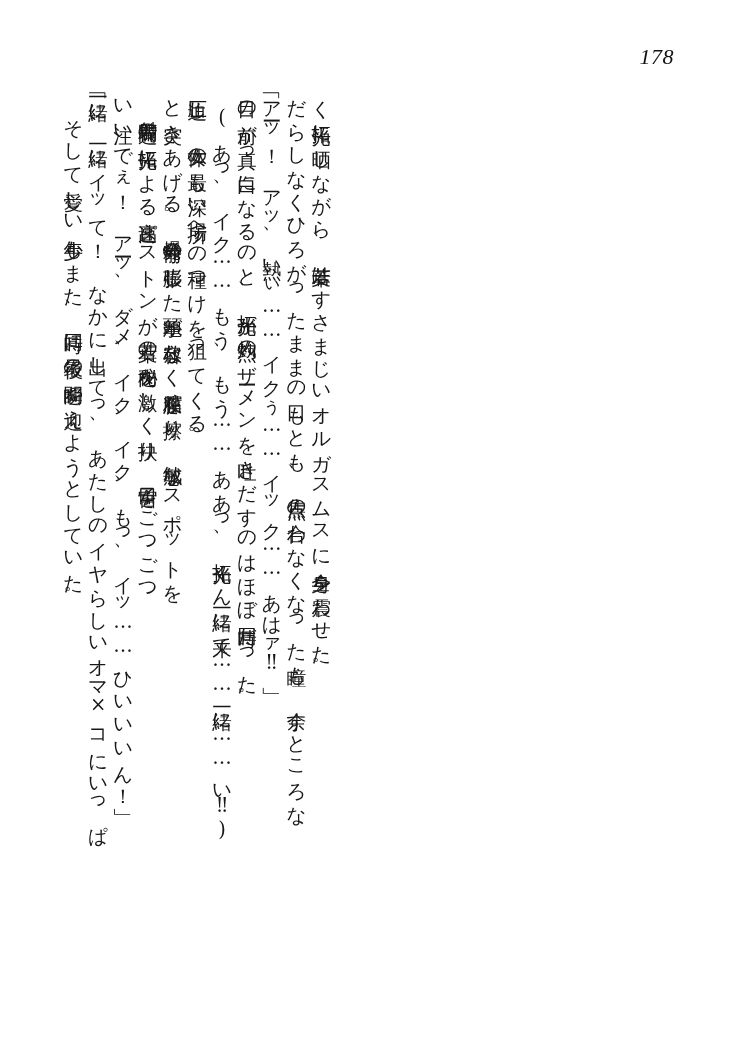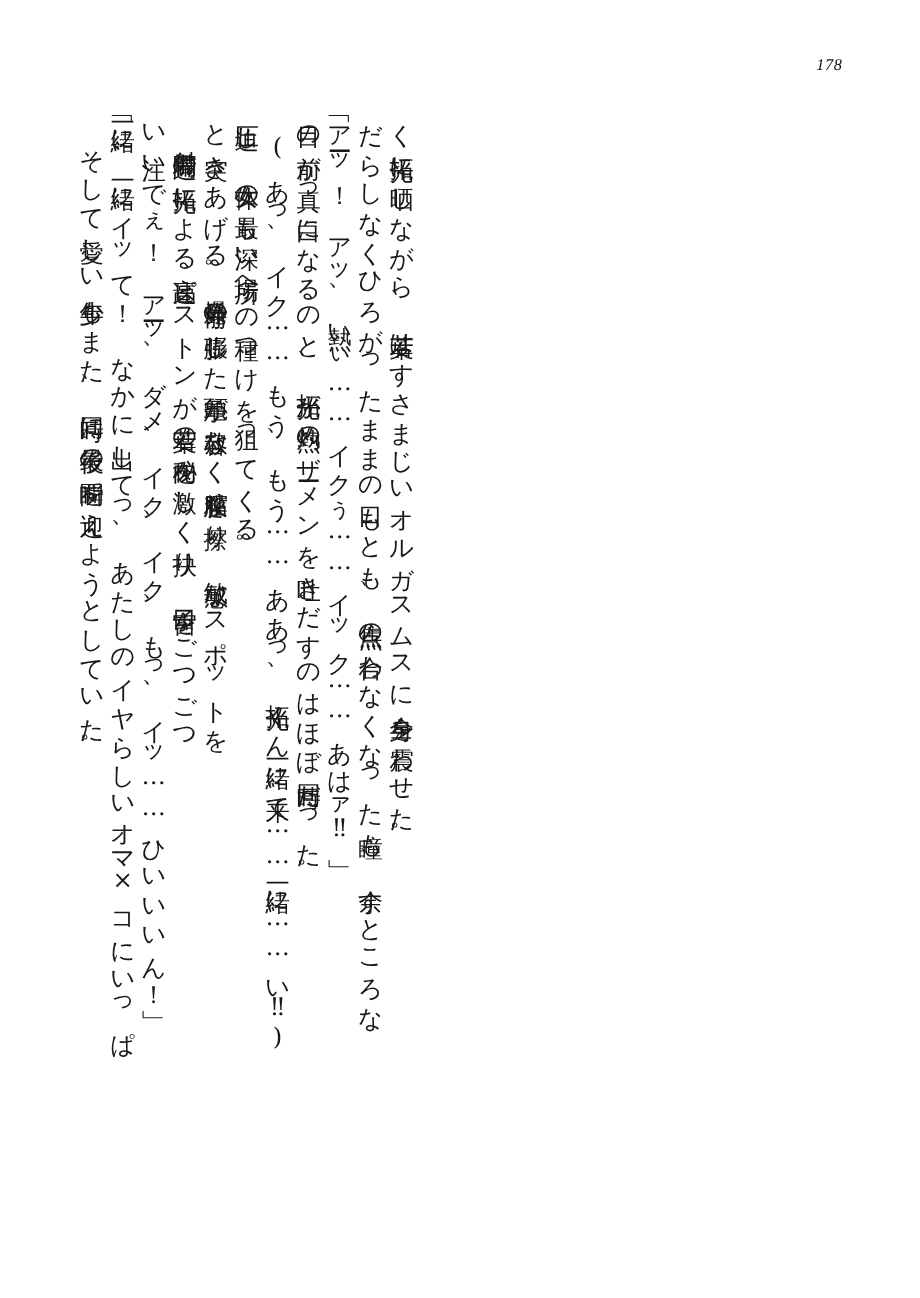--- a/index.html
+++ b/index.html
@@ -19,21 +19,21 @@
     width: 736px;
     height: 1038px;
     background: #ffffff;
   }
   .page-number {
     position: absolute;
     top: 44px;
     right: 62px;
     font-family: "Liberation Serif", "DejaVu Serif", serif;
     font-style: italic;
-    font-size: 13px;
+    font-size: 22px;
     color: #111;
     letter-spacing: 0.5px;
     margin-left: 21px;
   }
   .body-text {
     position: absolute;
     top: 86px;
     right: 58px;
     height: 880px;
     width: 620px;

